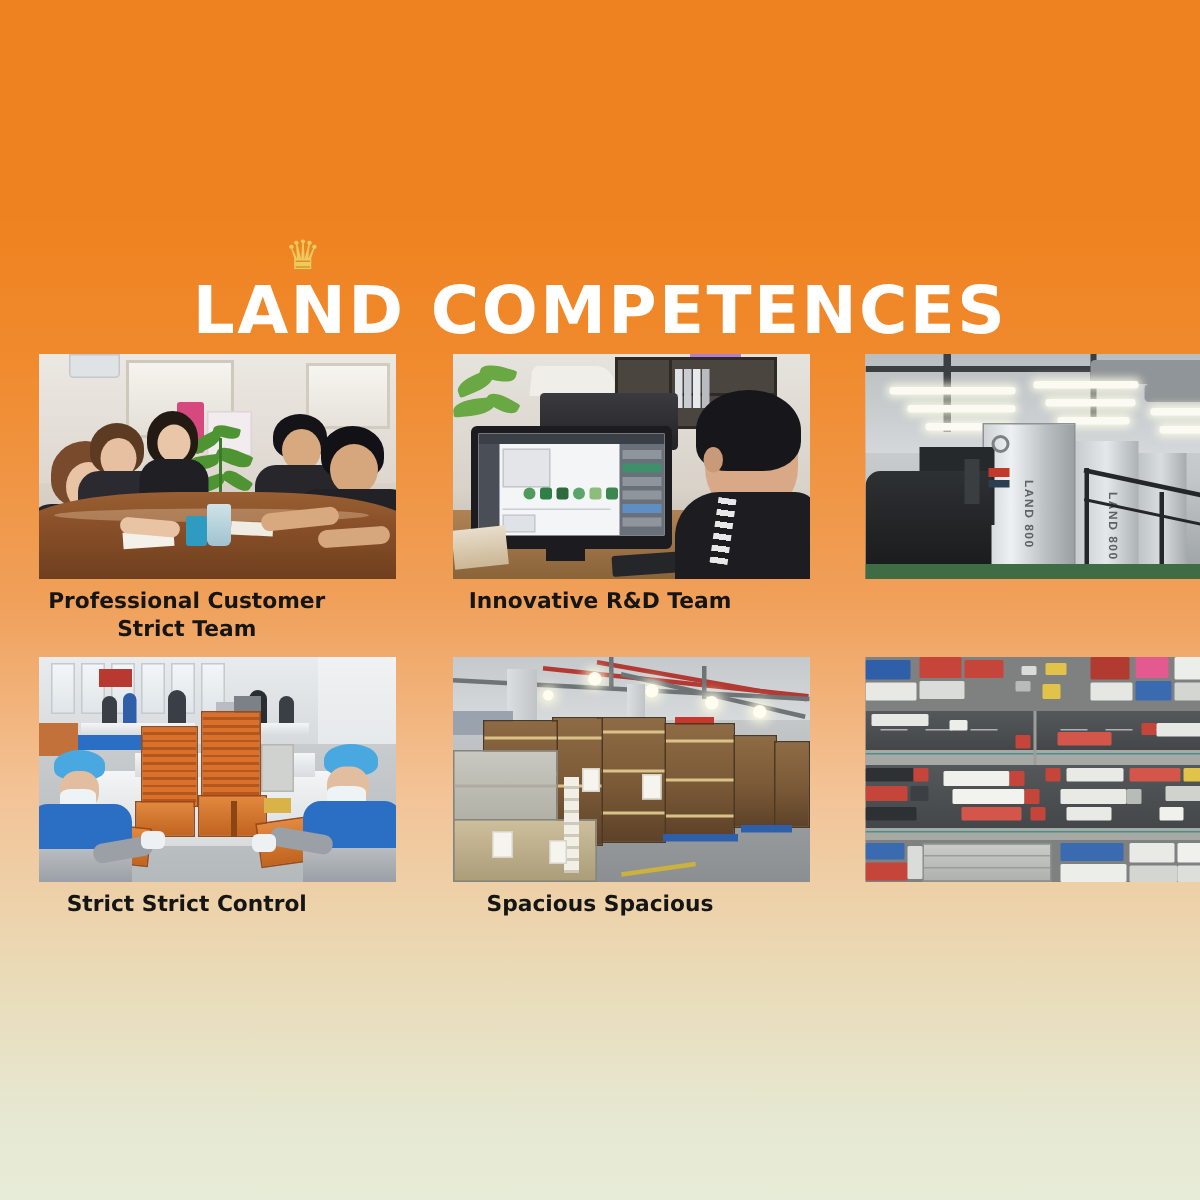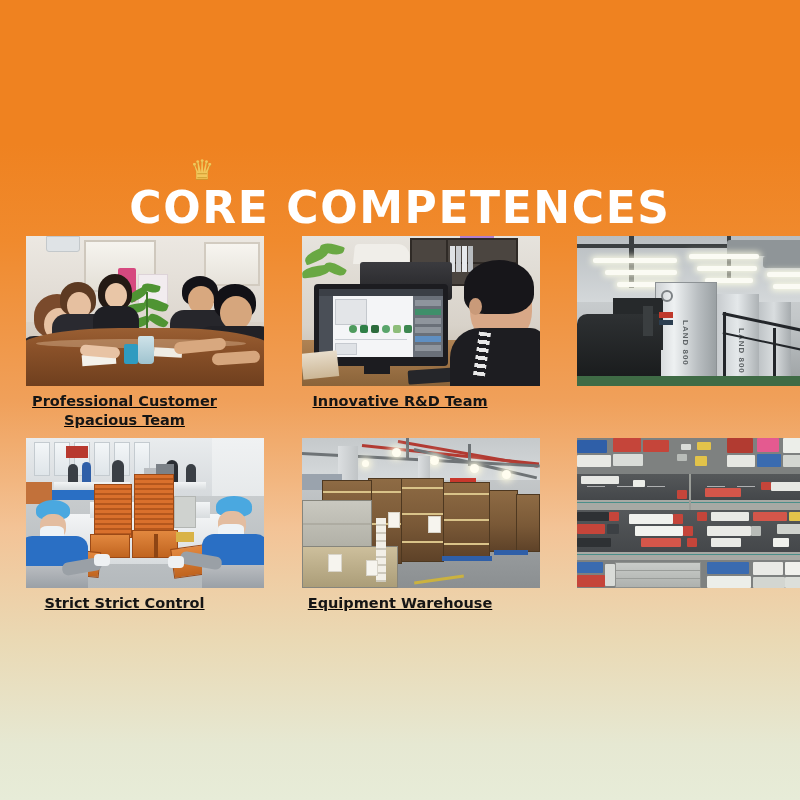--- a/index.html
+++ b/index.html
@@ -70,21 +70,20 @@
     width: 748px;
   }
   .grid-row {
     display: flex;
     justify-content: space-between;
     width: 748px;
   }
   .grid-row.row-2 { margin-top: 8px; }
   .cell {
     width: 197px;
-    text-decoration: underline;
   }
 
   .photo {
     position: relative;
     width: 238px;
     height: 150px;
     overflow: hidden;
     background: #cfd3d6;
   }
   .photo * { box-sizing: border-box; }
@@ -412,21 +411,21 @@
     position: absolute; background: #9a9d9a; height: 1px; width: 100%; left: 0;
   }
 </style>
 </head>
 <body>
 
 <div id="page">
 
   <div id="title-block">
     <span id="crown-icon">♛</span>
-    <h1 id="page-title">CORE COMPETENCES</h1>
+    <h1 id="page-title">LAND COMPETENCES</h1>
   </div>
 
   <div id="grid">
 
     <div class="grid-row row-1">
 
       <div class="cell">
         <div class="photo p1">
           <div class="wall"></div>
           <div class="ac"></div>
@@ -481,21 +480,21 @@
           <div class="doc2"></div>
           <div class="cup"></div>
           <div class="vase"></div>
 
           <div style="position:absolute;left:148px;top:104px;width:52px;height:12px;background:#d8a87f;border-radius:6px;transform:rotate(-6deg);"></div>
           <div style="position:absolute;left:186px;top:116px;width:48px;height:12px;background:#d6a67d;border-radius:6px;transform:rotate(-4deg);"></div>
           <div style="position:absolute;left:54px;top:110px;width:40px;height:11px;background:#e8c3a4;border-radius:6px;transform:rotate(5deg);"></div>
         </div>
         <div class="caption">
           <div>Professional Customer</div>
-          <div>Spacious Team</div>
+          <div>Strict Team</div>
         </div>
       </div>
 
       <div class="cell">
         <div class="photo p2">
           <div class="purple-label"></div>
           <div class="shelf">
             <div class="shelf-div" style="left:34px;top:0;width:2px;height:44px;"></div>
             <div class="shelf-div" style="left:0;top:22px;width:104px;height:2px;"></div>
             <div class="book" style="left:38px;background:#dfe2e5;"></div>
@@ -712,21 +711,21 @@
           <div class="bluebase" style="left:192px;top:112px;width:34px;"></div>
 
           <div class="tag" style="left:86px;top:74px;width:12px;height:16px;"></div>
           <div class="tag" style="left:126px;top:78px;width:13px;height:17px;"></div>
           <div style="position:absolute;left:74px;top:80px;width:10px;height:64px;background:repeating-linear-gradient(to bottom,#f2efe7 0 6px,#cdc9bd 6px 8px);"></div>
           <div class="tag" style="left:26px;top:116px;width:14px;height:18px;"></div>
           <div class="tag" style="left:64px;top:122px;width:12px;height:16px;"></div>
           <div class="floorline" style="left:112px;top:140px;width:50px;transform:rotate(-8deg);"></div>
         </div>
         <div class="caption cap-1line">
-          <div>Equipment Warehouse</div>
+          <div>Spacious Spacious</div>
         </div>
       </div>
 
       <div class="cell">
         <div class="photo p6">
 
           <div class="yard" style="top:0;height:36px;"></div>
           <div class="cont" style="left:0px;  top:2px;  width:30px;height:13px;background:#2f5fa8;"></div>
           <div class="cont" style="left:0px;  top:17px; width:34px;height:12px;background:#e8e9e4;"></div>
           <div class="cont" style="left:36px; top:0px;  width:28px;height:14px;background:#c5453a;"></div>

